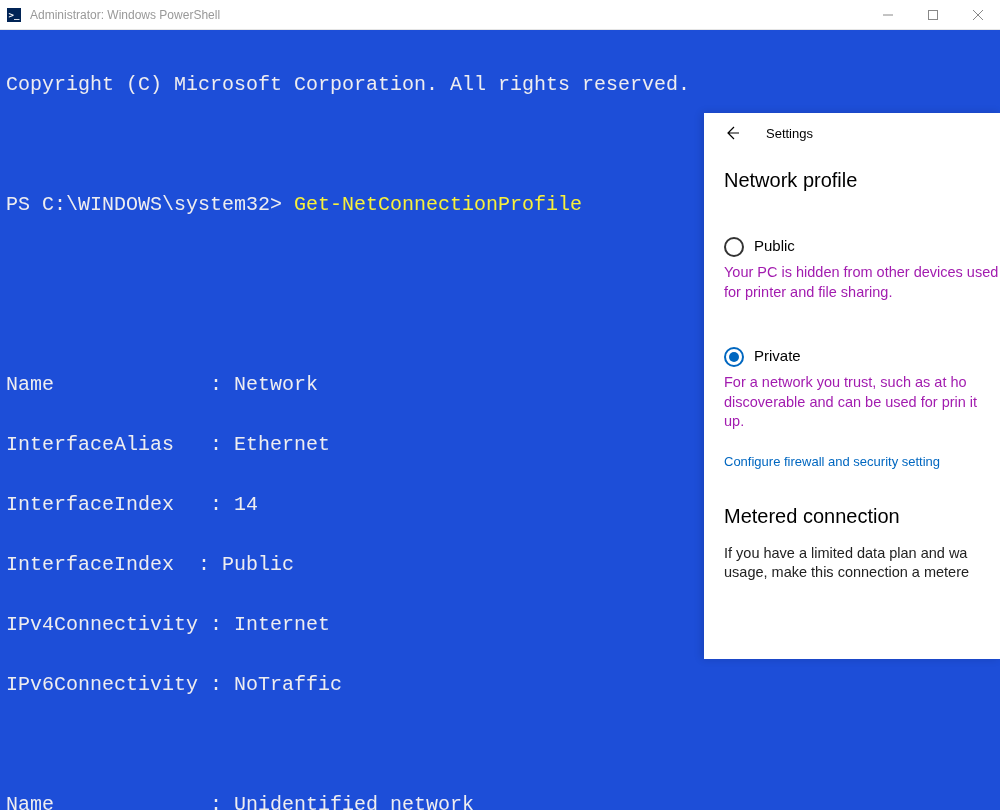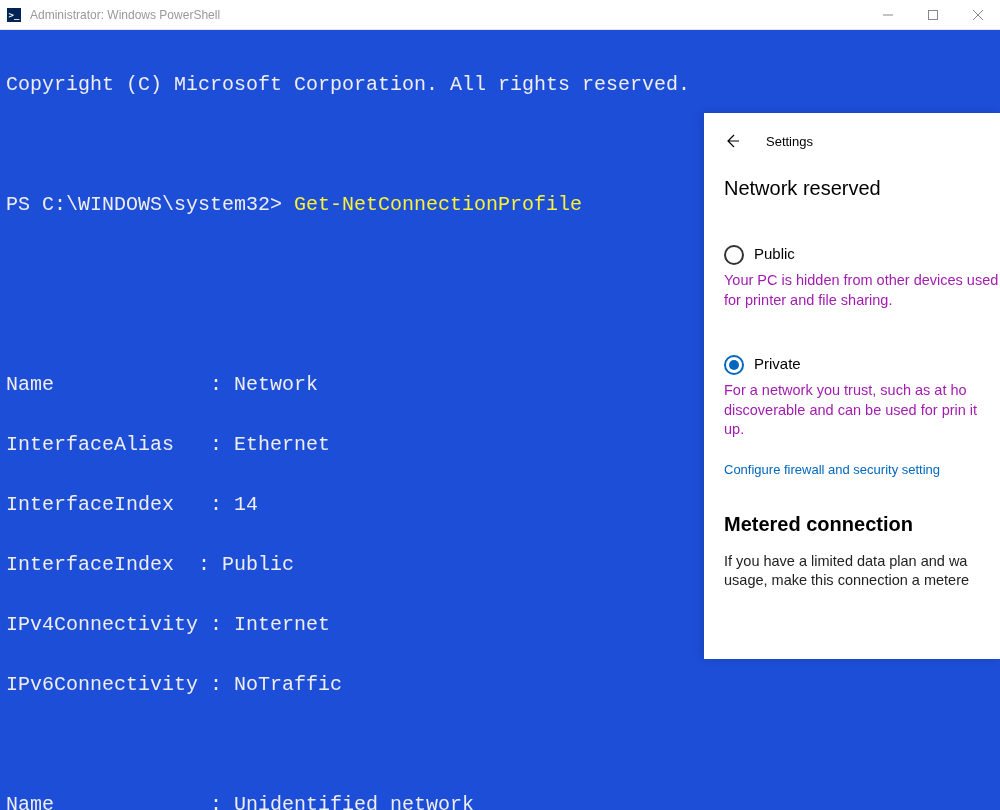--- a/index.html
+++ b/index.html
@@ -62,21 +62,21 @@
     .yellow { color: #f9f13a; }
     
     .settings-panel {
       position: absolute;
       top: 113px;
       left: 704px;
       width: 296px;
       height: 546px;
       background: #fff;
       color: #000;
-      padding: 20px 0 0 20px;
+      padding: 12px 0 0 20px;
       box-shadow: -2px 0 8px rgba(0,0,0,0.15);
       overflow: hidden;
     }
     .settings-top {
       display: flex;
       align-items: center;
       font-size: 13px;
       margin-bottom: 28px;
     }
     .settings-top .back-arrow { width: 16px; height: 16px; margin-right: 26px; }
@@ -124,21 +124,21 @@
       line-height: 1.35;
     }
     .link {
       color: #0067c0;
       font-size: 13px;
       margin-bottom: 36px;
       display: block;
     }
     .metered-title {
       font-size: 20px;
-      font-weight: 700;
+      font-weight: 400;
       margin-bottom: 16px;
     }
     .metered-desc {
       font-size: 14.5px;
       color: #222;
       line-height: 1.35;
     }
   </style>
 </head>
 <body>
@@ -190,21 +190,21 @@
 
 </div>
 
 <div class="settings-panel">
   <div class="settings-top">
     <svg class="back-arrow" viewBox="0 0 16 16">
         <path d="M10 2 L4 8 L10 14 M4 8 L15 8" fill="none" stroke="#000" stroke-width="1.2"></path>
       </svg>
     <span>Settings</span>
   </div>
-  <div class="section-title">Network reserved</div>
+  <div class="section-title">Network profile</div>
 
   <div class="radio-row">
     <span class="radio"></span>
     <span class="radio-label">Public</span>
   </div>
   <div class="radio-desc">Your PC is hidden from other devices used for printer and file sharing.</div>
 
   <div class="radio-row">
     <span class="radio selected">
         <span class="dot"></span>

